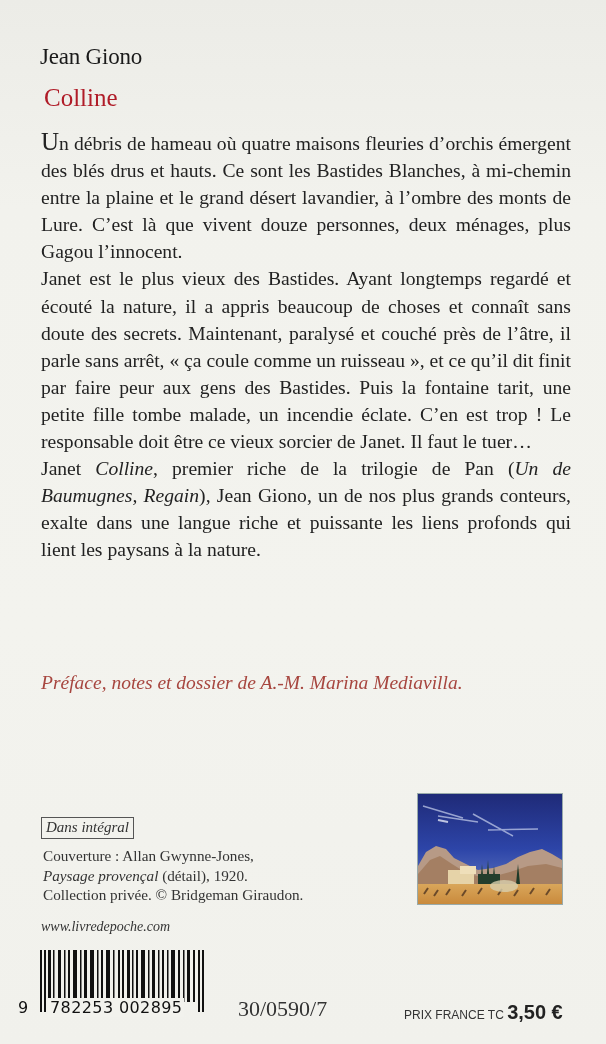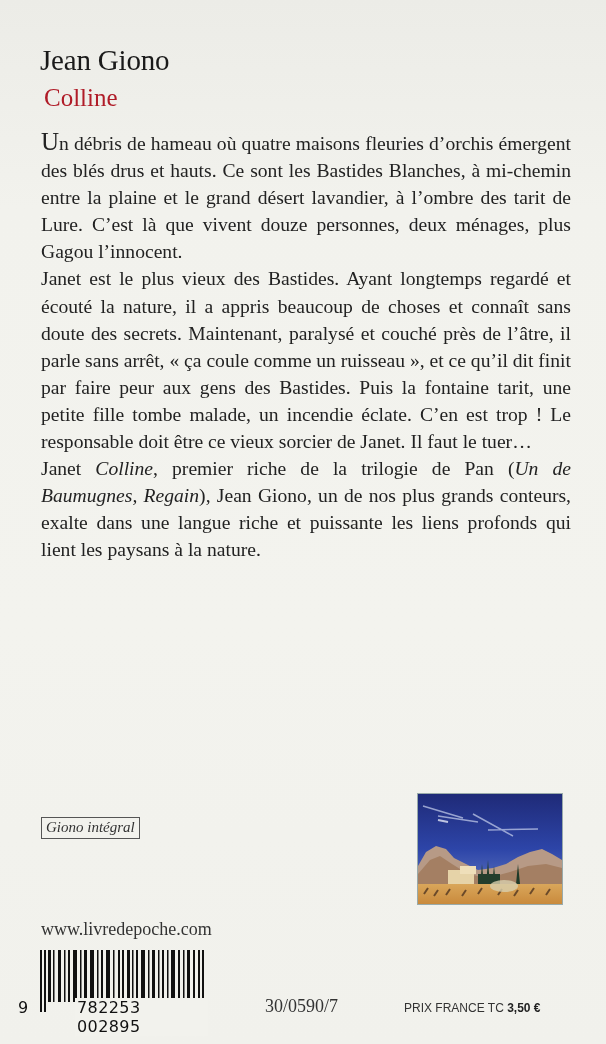--- a/index.html
+++ b/index.html
@@ -9,21 +9,21 @@
       font-family: "Liberation Serif", "DejaVu Serif", serif;
       color: #1e1e1e;
       position: relative;
     }
     .page {
       position: absolute; inset: 0;
       background: linear-gradient(180deg, #ecece7 0%, #f2f2ed 20%, #f3f3ee 60%, #f1f1ec 100%);
     }
     .author {
       position: absolute; left: 40px; top: 44px;
-      font-size: 29px; letter-spacing: -0.2px; color: #1a1a1a;
+      font-size: 23px; letter-spacing: -0.2px; color: #1a1a1a;
       font-weight: normal;
     }
     .title {
       position: absolute; left: 44px; top: 84px;
       font-size: 25px; color: #b01c28;
     }
     .blurb {
       position: absolute; left: 41px; top: 128px; width: 530px;
       font-size: 19.6px; line-height: 27.1px; text-align: justify;
       color: #222;
@@ -40,67 +40,73 @@
       border: 1px solid #555; padding: 0 4px 1px 4px;
       font-size: 15px; font-style: italic; color: #333; line-height: 19px;
     }
     .credits {
       position: absolute; left: 43px; top: 846px;
       font-size: 15.2px; line-height: 19.5px; color: #333;
     }
     .credits em { font-style: italic; }
     .website {
       position: absolute; left: 41px; top: 919px;
-      font-size: 18px; color: #333;
+      font-size: 14px; color: #333; font-style: italic;
     }
     .painting {
       position: absolute; left: 417px; top: 793px; width: 144px; height: 110px;
       overflow: hidden; border: 1px solid #9aa;
     }
     .painting svg { display: block; }
     .barcode-wrap {
       position: absolute; left: 18px; top: 950px; width: 190px; height: 76px;
     }
     .barcode-bars { position: absolute; left: 22px; top: 0; height: 62px; }
     .barcode-digit-lead {
       position: absolute; left: 0; top: 48px;
       font-family: "DejaVu Sans", sans-serif; font-size: 16px; color: #111;
     }
     .barcode-digits {
       position: absolute; left: 30px; top: 48px;
       font-family: "DejaVu Sans", sans-serif; font-size: 16px; color: #111;
-      background: #f2f2ed; padding: 0 2px; letter-spacing: 0.4px; margin-left: 27px;
+      background: #f2f2ed; padding: 0 2px; letter-spacing: 0.4px;
     }
     .code {
-      position: absolute; left: 265px; top: 996px;
-      font-size: 18px; color: #333;
+      position: absolute; left: 238px; top: 996px;
+      font-size: 22px; color: #333;
     }
     .price {
       position: absolute; left: 404px; top: 1001px;
       font-family: "Liberation Sans", sans-serif; font-size: 12px; color: #333;
     }
-    .price b { font-size: 12px; color: #222; text-align: right; }
+    .price b { font-size: 20px; color: #222; text-align: right; }
   </style>
 </head>
 <body>
 
 <div class="page">
 
   <div class="author">Jean Giono</div>
   <div class="title">Colline</div>
 
   <div class="blurb">
-    <p><span class="dropcap">U</span><span>n débris de hameau où quatre maisons fleuries d’orchis émergent des blés drus et hauts. Ce sont les Bastides Blanches, à mi-chemin entre la plaine et le grand désert lavandier, à l’ombre des tarit de Lure. C’est là que vivent douze personnes, deux ménages, plus Gagou l’innocent.</span></p>
+    <p><span class="dropcap">U</span><span>n débris de hameau où quatre maisons fleuries d’orchis émergent des blés drus et hauts. Ce sont les Bastides Blanches, à mi-chemin entre la plaine et le grand désert lavandier, à l’ombre des monts de Lure. C’est là que vivent douze personnes, deux ménages, plus Gagou l’innocent.</span></p>
     <p>Janet est le plus vieux des Bastides. Ayant longtemps regardé et écouté la nature, il a appris beaucoup de choses et connaît sans doute des secrets. Maintenant, paralysé et couché près de l’âtre, il parle sans arrêt, « ça coule comme un ruisseau », et ce qu’il dit finit par faire peur aux gens des Bastides. Puis la fontaine tarit, une petite fille tombe malade, un incendie éclate. C’en est trop ! Le responsable doit être ce vieux sorcier de Janet. Il faut le tuer…</p>
     <p><span>Janet </span><em>Colline</em><span>, premier riche de la trilogie de Pan (</span><em>Un de Baumugnes, Regain</em><span>), Jean Giono, un de nos plus grands conteurs, exalte dans une langue riche et puissante les liens profonds qui lient les paysans à la nature.</span></p>
   </div>
 
+  <div class="preface">Préface, notes et dossier de A.-M. Marina Mediavilla.</div>
 
-  <div class="integral">Giono intégral</div>
+  <div class="integral">Dans intégral</div>
 
+  <div class="credits">
+    <div>Couverture : Allan Gwynne-Jones,</div>
+    <div><em>Paysage provençal</em><span> (détail), 1920.</span></div>
+    <div>Collection privée. © Bridgeman Giraudon.</div>
+  </div>
 
   <div class="website">www.livredepoche.com</div>
 
   <div class="painting">
     <svg width="144" height="110" viewBox="0 0 144 110" xmlns="http://www.w3.org/2000/svg">
       <defs>
         <linearGradient id="sky" x1="0" y1="0" x2="0" y2="1">
           <stop offset="0" stop-color="#1f2a78"></stop>
           <stop offset="0.5" stop-color="#2d45a8"></stop>
           <stop offset="1" stop-color="#6f86c8"></stop>

